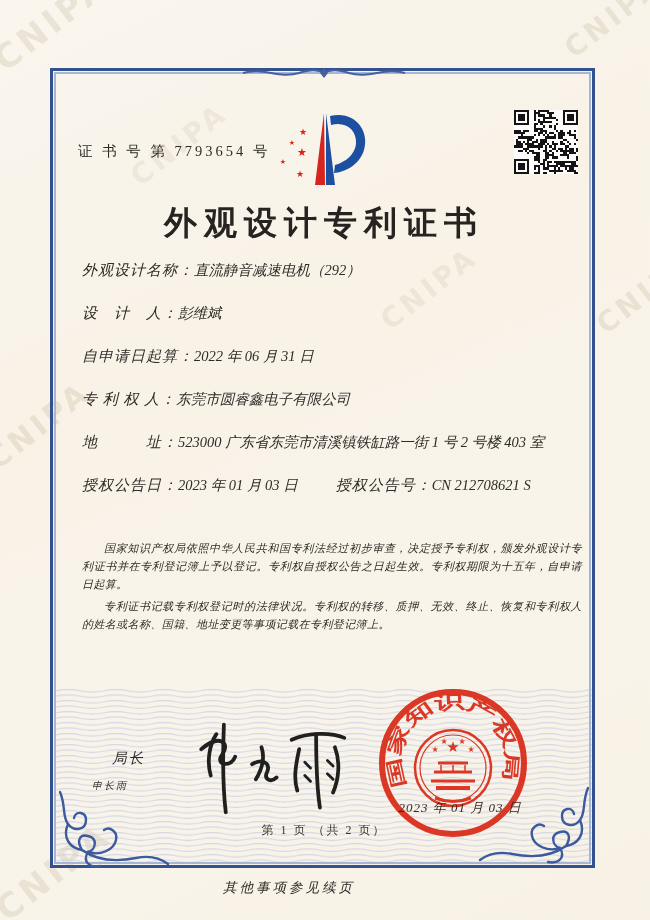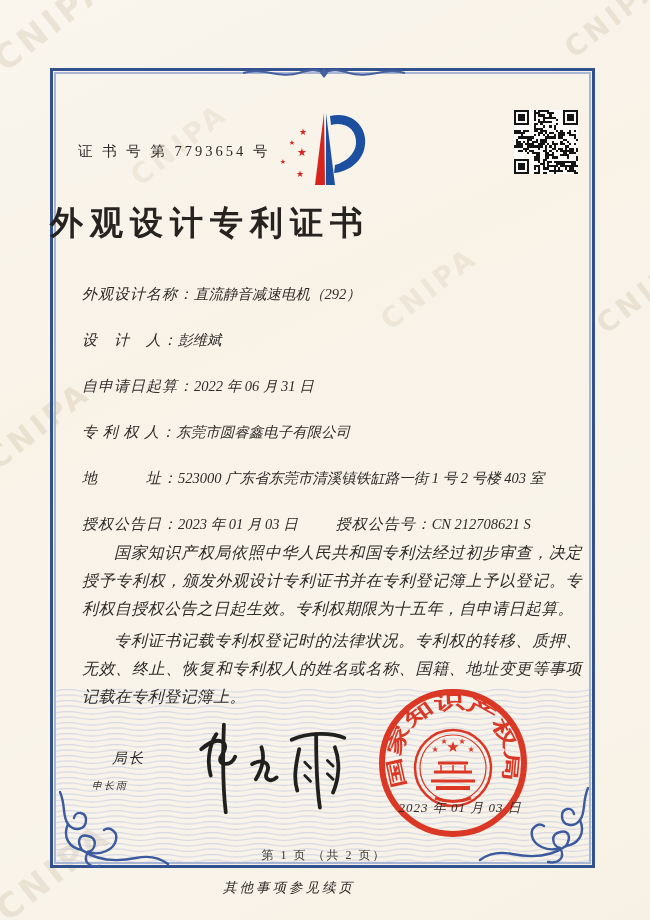--- a/index.html
+++ b/index.html
@@ -28,44 +28,44 @@
   }
   
   .guilloche { position:absolute; left:56px; top:688px; width:536px; height:177px; z-index:1; }
   .flourish  { position:absolute; z-index:6; }
   .top-orn   { position:absolute; left:239px; top:64px; z-index:6; }
   
   .cert-no { position:absolute; left:78px; top:110px; font-size:14.5px; letter-spacing:3px; z-index:7;margin-top:32px; }
   .logo    { position:absolute; left:276px; top:108px; z-index:7; }
   .qr      { position:absolute; left:514px; top:110px; z-index:7; }
   .title   {
-    position:absolute; left:50px; top:201px; width:548px; text-align:left;
+    position:absolute; left:50px; top:201px; width:548px; text-align:center;
     font-size:33px; font-weight:bold; letter-spacing:7px; z-index:7; color:#262321;
   }
   .fields  { position:absolute; left:82px; top:261px; width:500px; z-index:7; }
-  .frow    { height:22px; margin-bottom:21px; white-space:nowrap; font-style:italic;margin-top:24px; }
+  .frow    { height:22px; margin-bottom:21px; white-space:nowrap; font-style:italic; }
   .flabel  { font-size:15px; letter-spacing:1px; }
   .fvalue  { font-size:14.5px; }
   .grow .flabel2 { margin-left:38px; }
   .body-text {
     position:absolute; left:82px; top:539px; width:500px; z-index:7;
-    font-style:italic; font-size:16px; line-height:28px; text-align:justify;
+    font-style:italic; font-size:11px; line-height:18px; text-align:justify;
     letter-spacing:0.4px;
   }
   .body-text p { text-indent:2em; margin-bottom:4px; }
   .sig-title { position:absolute; left:92px; top:749px; font-size:14.5px; font-style:italic; letter-spacing:2px; z-index:7;margin-left:20px; }
   .sig-name  { position:absolute; left:92px; top:779px; font-size:10px; font-style:italic; letter-spacing:2px; z-index:7; }
   .sig-script { position:absolute; left:190px; top:720px; z-index:7; }
   .seal { position:absolute; left:378px; top:688px; z-index:8; opacity:0.93; }
   .seal-date {
     position:absolute; left:385px; top:799px; width:150px; text-align:center;
     font-size:13px; font-style:italic; color:#3a2a24; z-index:9; letter-spacing:1px; white-space:nowrap;
   }
   .page-number {
-    position:absolute; left:50px; top:847px; width:548px; text-align:center;
+    position:absolute; left:50px; top:822px; width:548px; text-align:center;
     font-size:12px; letter-spacing:2px; z-index:7; color:#3a3732;
   }
   .footer-note {
     position:absolute; left:0; top:879px; width:578px; text-align:center;
     font-size:13.5px; font-style:italic; letter-spacing:3px; z-index:7; color:#2e2b28;
   }
 </style>
 </head>
 <body>
 

